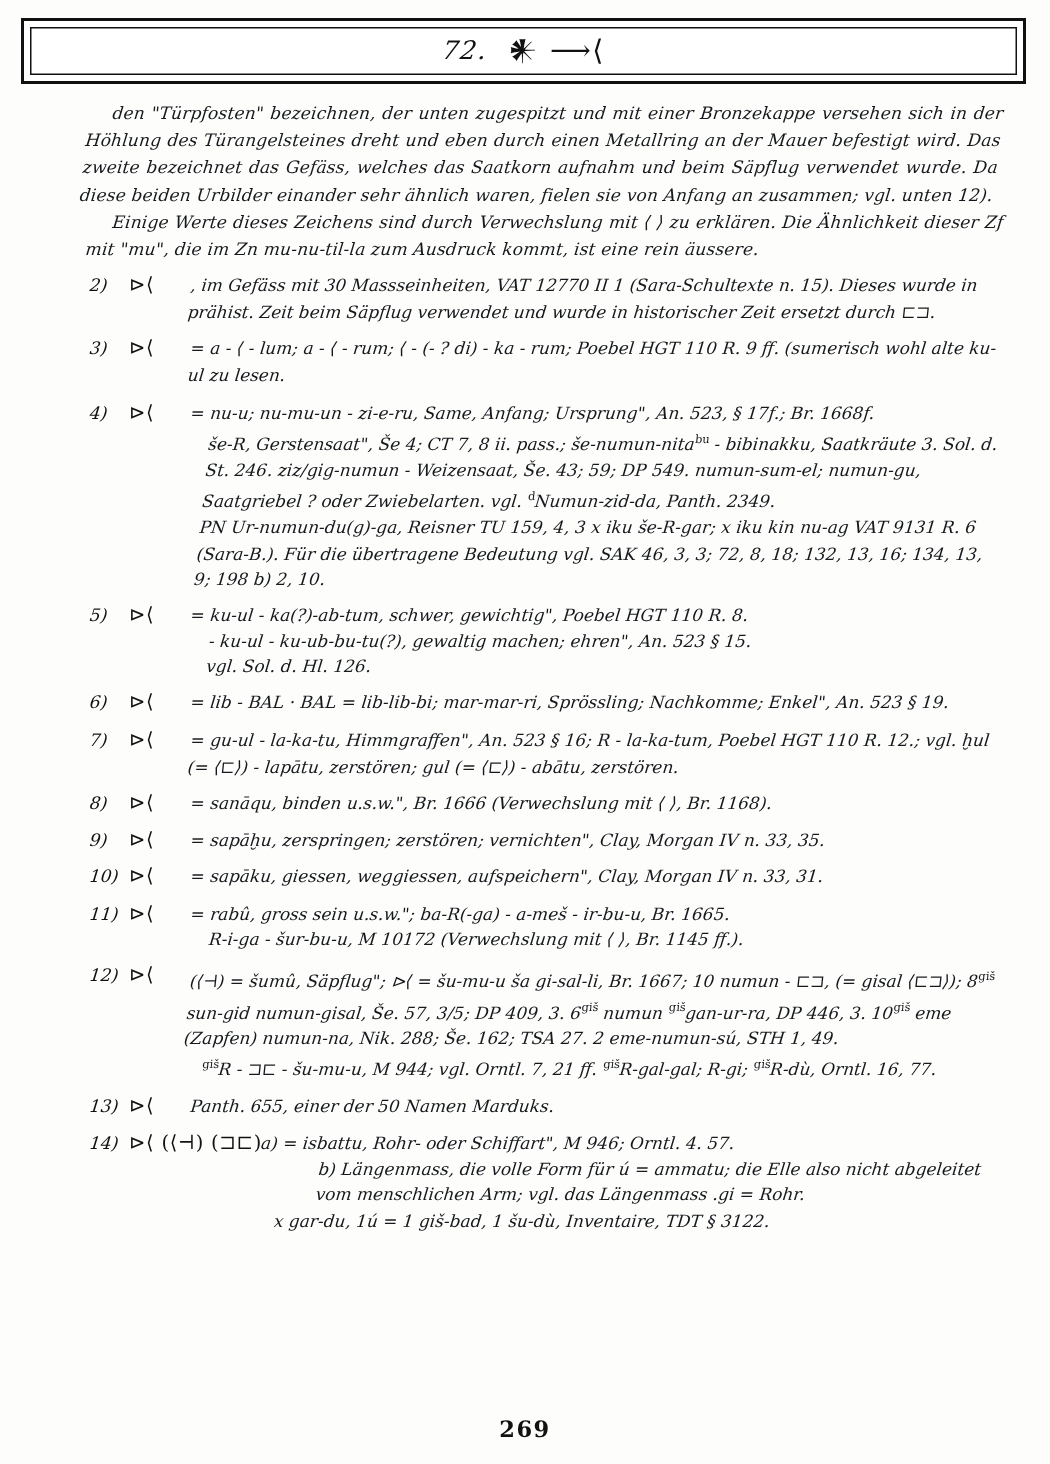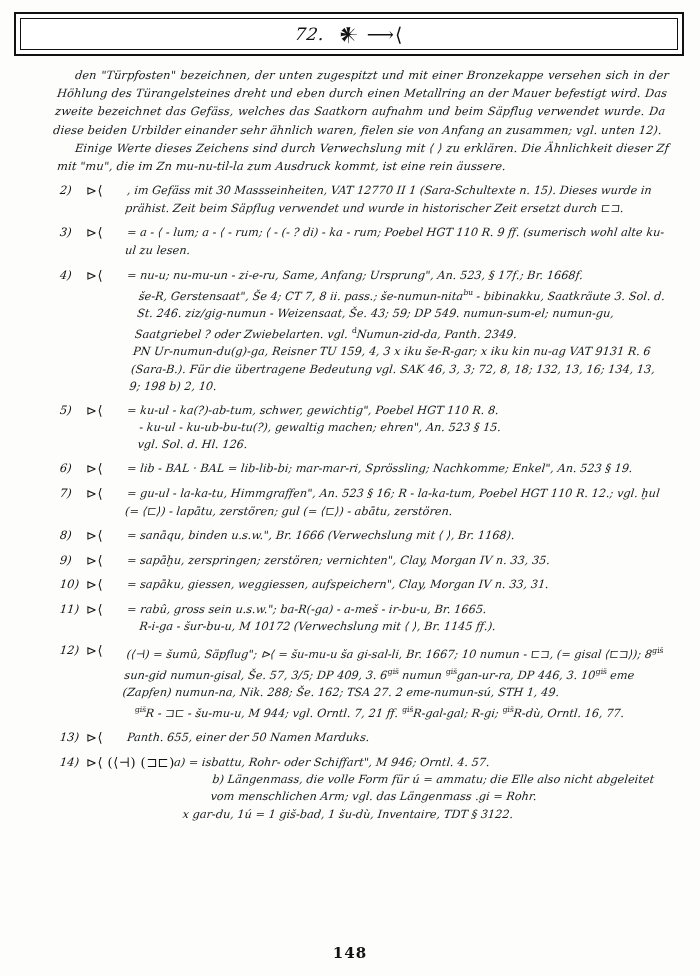--- a/index.html
+++ b/index.html
@@ -250,14 +250,14 @@
       <div class="entry-sign">⊳⟨ (⟨⊣) (⊐⊏)</div>
       <div class="entry-body tight">
         <span>a) = isbattu, Rohr- oder Schiffart", M 946; Orntl. 4. 57.</span>
         <span class="sub2">b) Längenmass, die volle Form für ú = ammatu; die Elle also nicht abgeleitet vom menschlichen Arm; vgl. das Längenmass  .gi = Rohr.</span>
         <span class="sub">x gar-du, 1ú = 1 giš-bad, 1 šu-dù, Inventaire, TDT § 3122.</span>
       </div>
     </div>
 
   </div>
 
-  <div class="page-number">148</div>
+  <div class="page-number">269</div>
 </div>
 
 </body></html>

